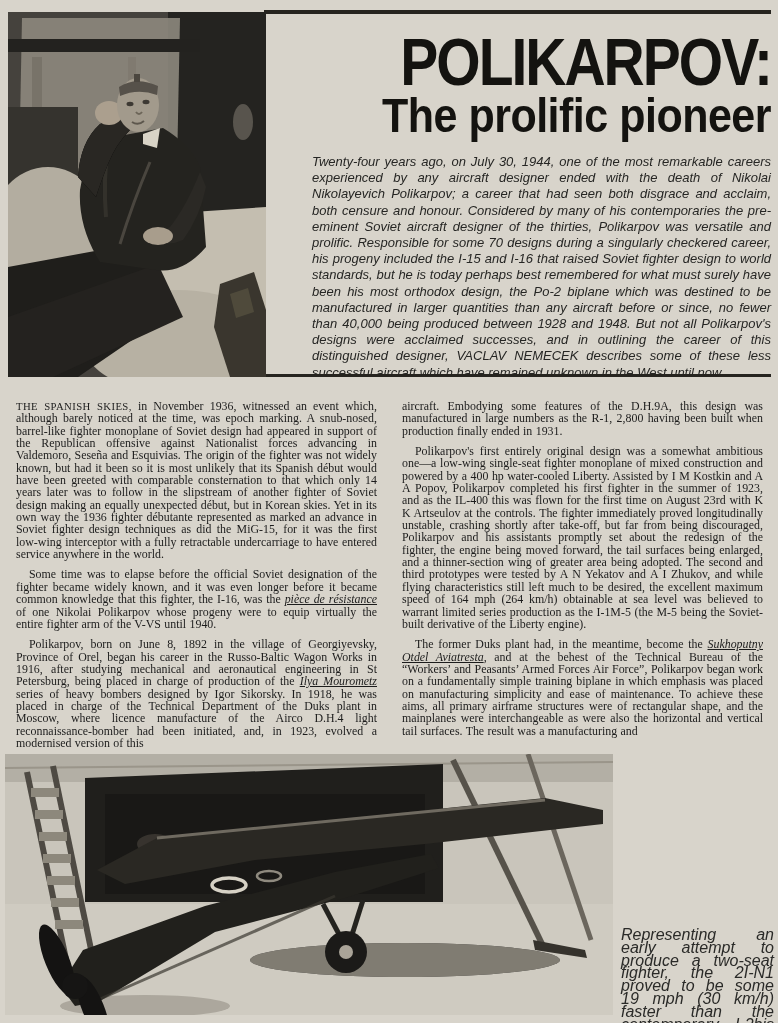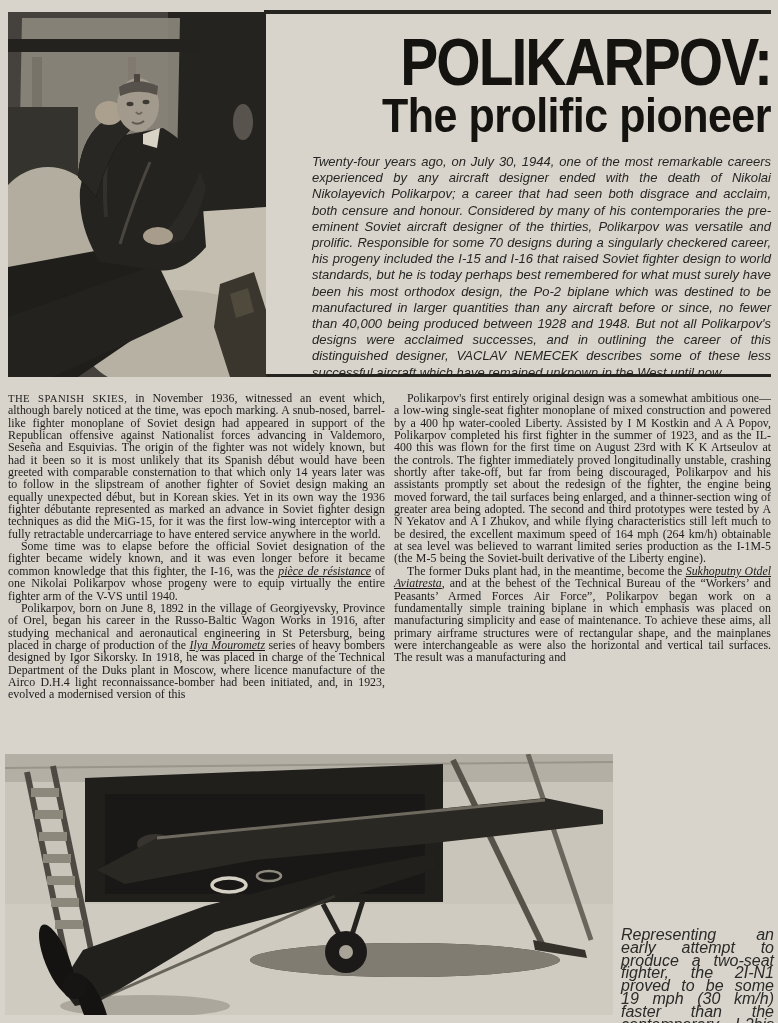--- a/index.html
+++ b/index.html
@@ -35,21 +35,21 @@
 4;}
   .intro{color:#262624;}
 
   .col{
     position:absolute;top:392px;width:377px;
     font-size:11.9px;line-height:12.35px;text-align:justify;
     word-spacing:0.4px;
   }
   .col-left{left:8px;}
   .col-right{left:394px;}
-  .col p{margin:0;}
+  .col p{margin:8px;}
   .col p.indent{text-indent:13px;}
   .seg-i{font-style:italic;text-decoration:underline;}
   .seg-lead{font-size:0.9em;letter-spacing:0.4px;}
 
   .caption{
     position:absolute;left:621px;top:929px;width:153px;
     font-family:"Liberation Sans", sans-serif;font-style:italic;
     font-size:16px;line-height:12.8px;color:#2a2a28;
     text-align:justify;text-align-last:center;
   }
@@ -113,20 +113,21 @@
   <div class="intro">Twenty-four years ago, on July 30, 1944, one of the most remarkable careers experienced by any aircraft designer ended with the death of Nikolai Nikolayevich Polikarpov; a career that had seen both disgrace and acclaim, both censure and honour. Considered by many of his contemporaries the pre-eminent Soviet aircraft designer of the thirties, Polikarpov was versatile and prolific. Responsible for some 70 designs during a singularly checkered career, his progeny included the I-15 and I-16 that raised Soviet fighter design to world standards, but he is today perhaps best remembered for what must surely have been his most orthodox design, the Po-2 biplane which was destined to be manufactured in larger quantities than any aircraft before or since, no fewer than 40,000 being produced between 1928 and 1948. But not all Polikarpov's designs were acclaimed successes, and in outlining the career of this distinguished designer, VACLAV NEMECEK describes some of these less successful aircraft which have remained unknown in the West until now.</div>
 
   <div class="rule mid-rule"></div>
 
   <div class="col col-left">
     <p><span class="seg-lead">THE SPANISH SKIES,</span><span> in November 1936, witnessed an event which, although barely noticed at the time, was epoch marking. A snub-nosed, barrel-like fighter monoplane of Soviet design had appeared in support of the Republican offensive against Nationalist forces advancing in Valdemoro, Seseña and Esquivias. The origin of the fighter was not widely known, but had it been so it is most unlikely that its Spanish début would have been greeted with comparable consternation to that which only 14 years later was to follow in the slipstream of another fighter of Soviet design making an equally unexpected début, but in Korean skies. Yet in its own way the 1936 fighter débutante represented as marked an advance in Soviet fighter design techniques as did the MiG-15, for it was the first low-wing interceptor with a fully retractable undercarriage to have entered service anywhere in the world.</span></p>
     <p class="indent"><span>Some time was to elapse before the official Soviet designation of the fighter became widely known, and it was even longer before it became common knowledge that this fighter, the I-16, was the </span><span class="seg-i">pièce de résistance</span><span> of one Nikolai Polikarpov whose progeny were to equip virtually the entire fighter arm of the V-VS until 1940.</span></p>
     <p class="indent"><span>Polikarpov, born on June 8, 1892 in the village of Georgiyevsky, Province of Orel, began his career in the Russo-Baltic Wagon Works in 1916, after studying mechanical and aeronautical engineering in St Petersburg, being placed in charge of production of the </span><span class="seg-i">Ilya Mourometz</span><span> series of heavy bombers designed by Igor Sikorsky. In 1918, he was placed in charge of the Technical Department of the Duks plant in Moscow, where licence manufacture of the Airco D.H.4 light reconnaissance-bomber had been initiated, and, in 1923, evolved a modernised version of this</span></p>
   </div>
   <div class="col col-right">
+    <p><span>aircraft. Embodying some features of the D.H.9A, this design was manufactured in large numbers as the R-1, 2,800 having been built when production finally ended in 1931.</span></p>
     <p class="indent"><span>Polikarpov's first entirely original design was a somewhat ambitious one—a low-wing single-seat fighter monoplane of mixed construction and powered by a 400 hp water-cooled Liberty. Assisted by I M Kostkin and A A Popov, Polikarpov completed his first fighter in the summer of 1923, and as the IL-400 this was flown for the first time on August 23rd with K K Artseulov at the controls. The fighter immediately proved longitudinally unstable, crashing shortly after take-off, but far from being discouraged, Polikarpov and his assistants promptly set about the redesign of the fighter, the engine being moved forward, the tail surfaces being enlarged, and a thinner-section wing of greater area being adopted. The second and third prototypes were tested by A N Yekatov and A I Zhukov, and while flying characteristics still left much to be desired, the excellent maximum speed of 164 mph (264 km/h) obtainable at sea level was believed to warrant limited series production as the I-1M-5 (the M-5 being the Soviet-built derivative of the Liberty engine).</span></p>
     <p class="indent"><span>The former Duks plant had, in the meantime, become the </span><span class="seg-i">Sukhoputny Otdel Aviatresta</span><span>, and at the behest of the Technical Bureau of the “Workers’ and Peasants’ Armed Forces Air Force”, Polikarpov began work on a fundamentally simple training biplane in which emphasis was placed on manufacturing simplicity and ease of maintenance. To achieve these aims, all primary airframe structures were of rectangular shape, and the mainplanes were interchangeable as were also the horizontal and vertical tail surfaces. The result was a manufacturing and</span></p>
   </div>
 
   <div class="photo aircraft" title="2I-N1 two-seat fighter prototype standing on snow in front of a dark hangar doorway">
     <svg viewBox="0 0 608 261" preserveAspectRatio="none">
       <rect x="0" y="0" width="608" height="261" fill="#c9c5bb"></rect>
       <rect x="0" y="0" width="608" height="28" fill="#b3afa5"></rect>
       <rect x="0" y="150" width="608" height="111" fill="#cfcbc1"></rect>
       <line x1="0" y1="14" x2="608" y2="8" stroke="#9a958a" stroke-width="2"></line>

